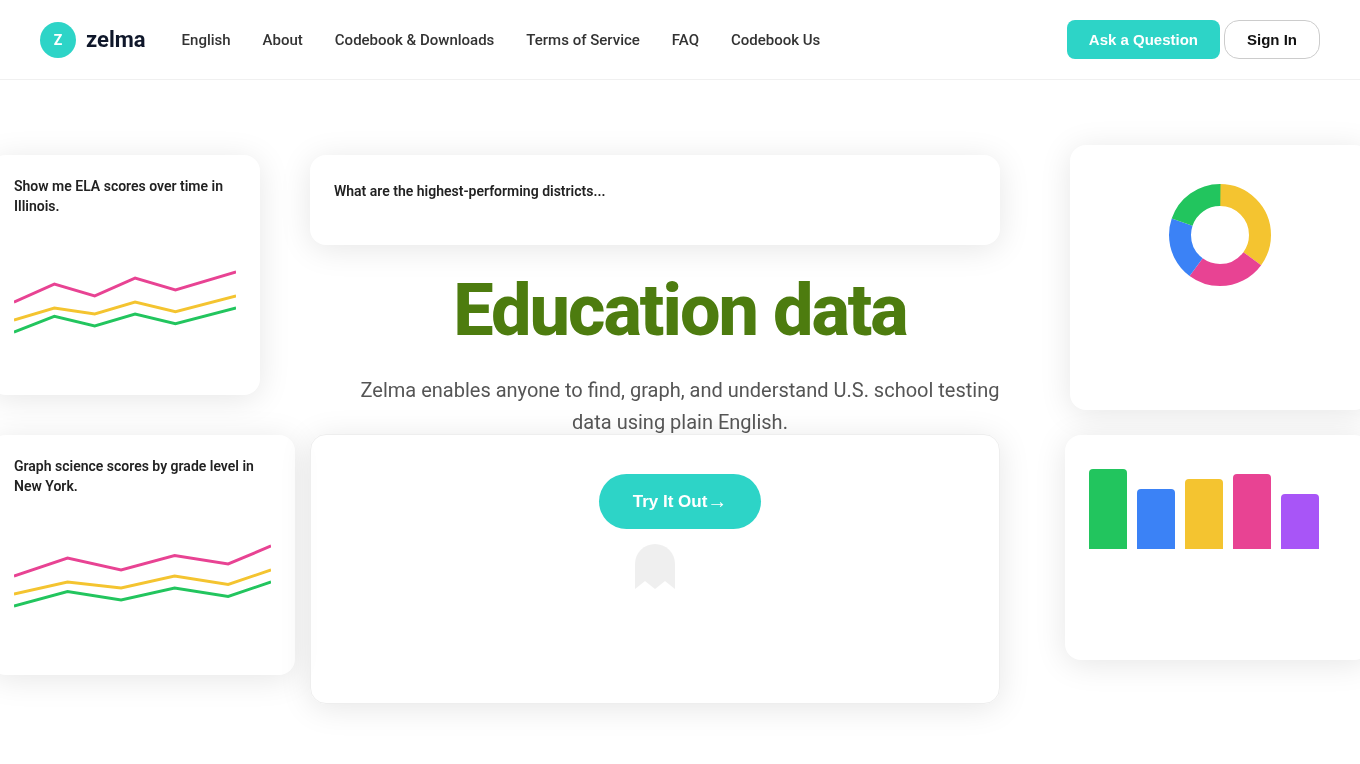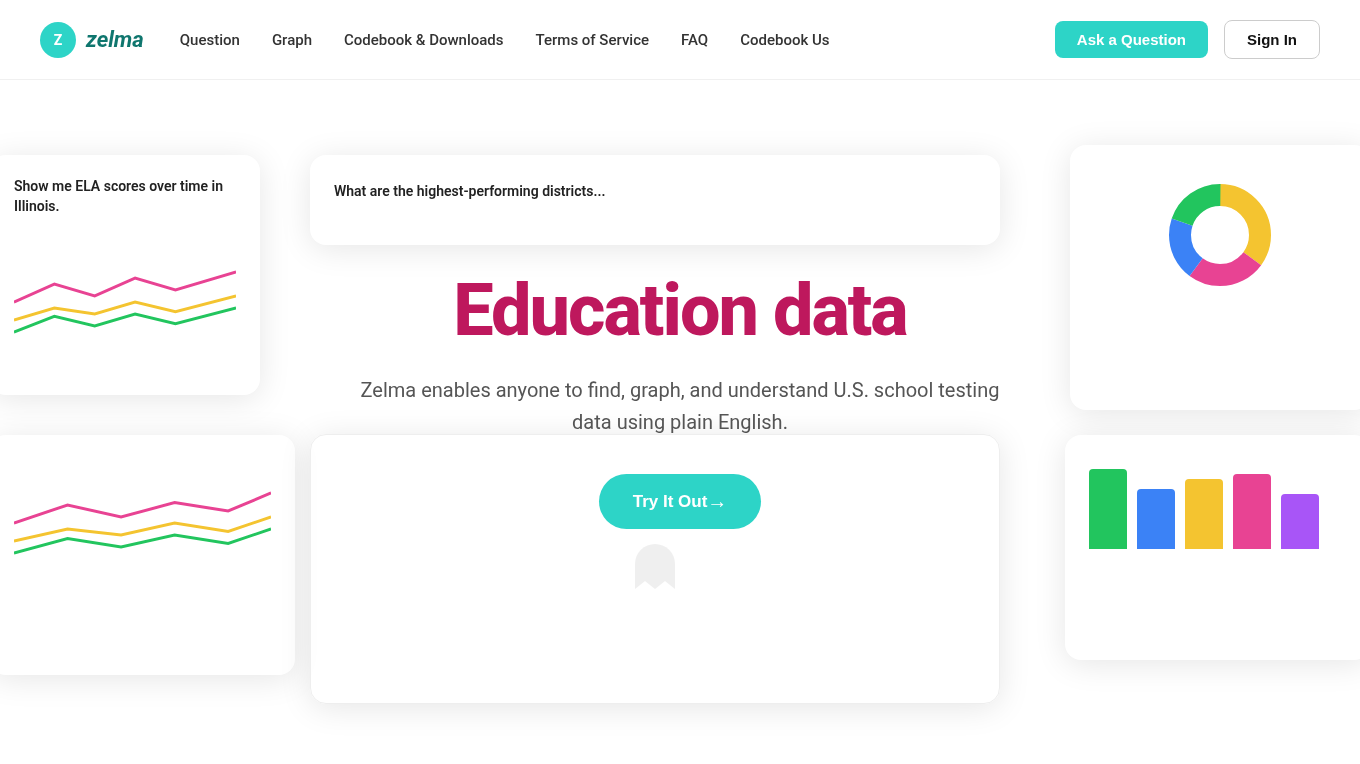--- a/index.html
+++ b/index.html
@@ -13,47 +13,47 @@
       background: rgba(255,255,255,0.95); backdrop-filter: blur(8px);
       border-bottom: 1px solid #f0f0f0;
     }
     .nav-left { display: flex; align-items: center; gap: 36px; }
     .logo { display: flex; align-items: center; gap: 10px; text-decoration: none; }
     .logo-icon {
       width: 36px; height: 36px; background: #2dd4c7; border-radius: 50%;
       display: flex; align-items: center; justify-content: center;
       color: white; font-weight: 800; font-size: 14px;
     }
-    .logo-text { font-size: 22px; font-weight: 700; color: #0f766e; font-style: italic; }
+    .logo-text { font-size: 22px; font-weight: 700; color: #0f172a; }
     .nav-links { display: flex; align-items: center; gap: 32px; }
     .nav-link {
       font-size: 15px; color: #333; text-decoration: none; font-weight: 500;
       cursor: pointer;
     }
-    .nav-right { display: flex; align-items: center; gap: 16px; }
+    .nav-right { display: flex; gap: 4px; }
     .btn-ask {
       background: #2dd4c7; color: #fff; border: none; border-radius: 8px;
       padding: 10px 22px; font-size: 15px; font-weight: 600; cursor: pointer;
     }
     .btn-signin {
-      background: #fff; color: #111; border: 1.5px solid #ccc; border-radius: 8px;
+      background: #fff; color: #111; border: 1.5px solid #ccc; border-radius: 15px;
       padding: 10px 22px; font-size: 15px; font-weight: 600; cursor: pointer;
     }
 
     
     .hero {
       min-height: 100vh; padding-top: 36px;
       display: flex; align-items: center; justify-content: center;
       position: relative; overflow: hidden; background: #fff;
     }
     .hero-center {
       text-align: center; z-index: 10; position: relative;
       max-width: 680px; padding: 0 20px;
     }
-    .hero-title { font-size: 72px; font-weight: 800; line-height: 1.1; color: #be185d; letter-spacing: -2px; }
+    .hero-title { font-size: 72px; font-weight: 800; line-height: 1.1; color: #4d7c0f; letter-spacing: -2px; }
     .hero-sub { font-size: 20px; color: #555; margin-top: 24px; line-height: 1.6; }
     .btn-try {
       margin-top: 36px; display: inline-flex; align-items: center; 
       background: #2dd4c7; color: #fff; border: none; border-radius: 30px;
       padding: 16px 34px; font-size: 17px; font-weight: 600; cursor: pointer;
     }
     .btn-try .arrow { font-size: 20px; }
 
     
     .card {
@@ -92,22 +92,22 @@
 
 <nav>
   <div class="nav-left">
     <a class="logo" href="#">
       <div class="logo-icon">
         <span>Z</span>
       </div>
       <span class="logo-text">zelma</span>
     </a>
     <div class="nav-links">
-      <a class="nav-link" href="#">Question</a>
-      <a class="nav-link" href="#">Graph</a>
+      <a class="nav-link" href="#">English</a>
+      <a class="nav-link" href="#">About</a>
       <a class="nav-link" href="#">Codebook &amp; Downloads</a>
       <a class="nav-link" href="#">Terms of Service</a>
       <a class="nav-link" href="#">FAQ</a>
       <a class="nav-link" href="#">Codebook Us</a>
     </div>
   </div>
   <div class="nav-right">
     <button class="btn-ask">Ask a Question</button>
     <button class="btn-signin">Sign In</button>
   </div>
@@ -135,20 +135,21 @@
         <circle cx="60" cy="60" r="40" fill="none" stroke="#f4c430" stroke-width="22" stroke-dasharray="88 163.2" stroke-dashoffset="0" transform="rotate(-90 60 60)"></circle>
         <circle cx="60" cy="60" r="40" fill="none" stroke="#e84393" stroke-width="22" stroke-dasharray="63 188.2" stroke-dashoffset="-88" transform="rotate(-90 60 60)"></circle>
         <circle cx="60" cy="60" r="40" fill="none" stroke="#3b82f6" stroke-width="22" stroke-dasharray="50.3 200.9" stroke-dashoffset="-151" transform="rotate(-90 60 60)"></circle>
         <circle cx="60" cy="60" r="40" fill="none" stroke="#22c55e" stroke-width="22" stroke-dasharray="50.3 200.9" stroke-dashoffset="-201.3" transform="rotate(-90 60 60)"></circle>
         <circle cx="60" cy="60" r="28" fill="white"></circle>
       </svg>
     </div>
   </div>
 
   <div class="card card-bl">
+    <div class="card-title">Graph science scores by grade level in New York.</div>
     <svg class="line-chart" viewBox="0 0 240 100" preserveAspectRatio="none">
       <polyline points="0,55 50,40 100,50 150,38 200,45 240,30" fill="none" stroke="#e84393" stroke-width="2.5"></polyline>
       <polyline points="0,70 50,60 100,65 150,55 200,62 240,50" fill="none" stroke="#f4c430" stroke-width="2.5"></polyline>
       <polyline points="0,80 50,68 100,75 150,65 200,72 240,60" fill="none" stroke="#22c55e" stroke-width="2.5"></polyline>
     </svg>
   </div>
 
   <div class="card card-bc" style="border:1px solid #eee;">
     <div style="display:flex;align-items:center;justify-content:center;height:100%;opacity:0.3;">
       <svg width="50" height="60" viewBox="0 0 50 60">

